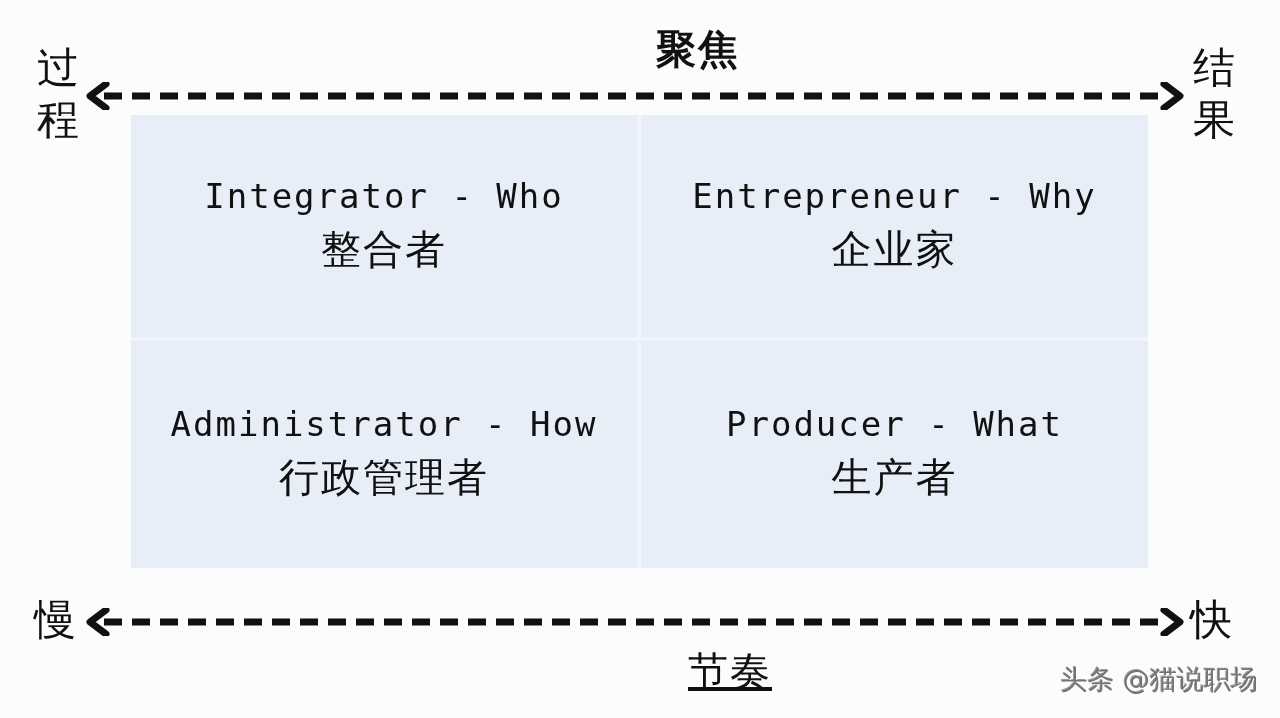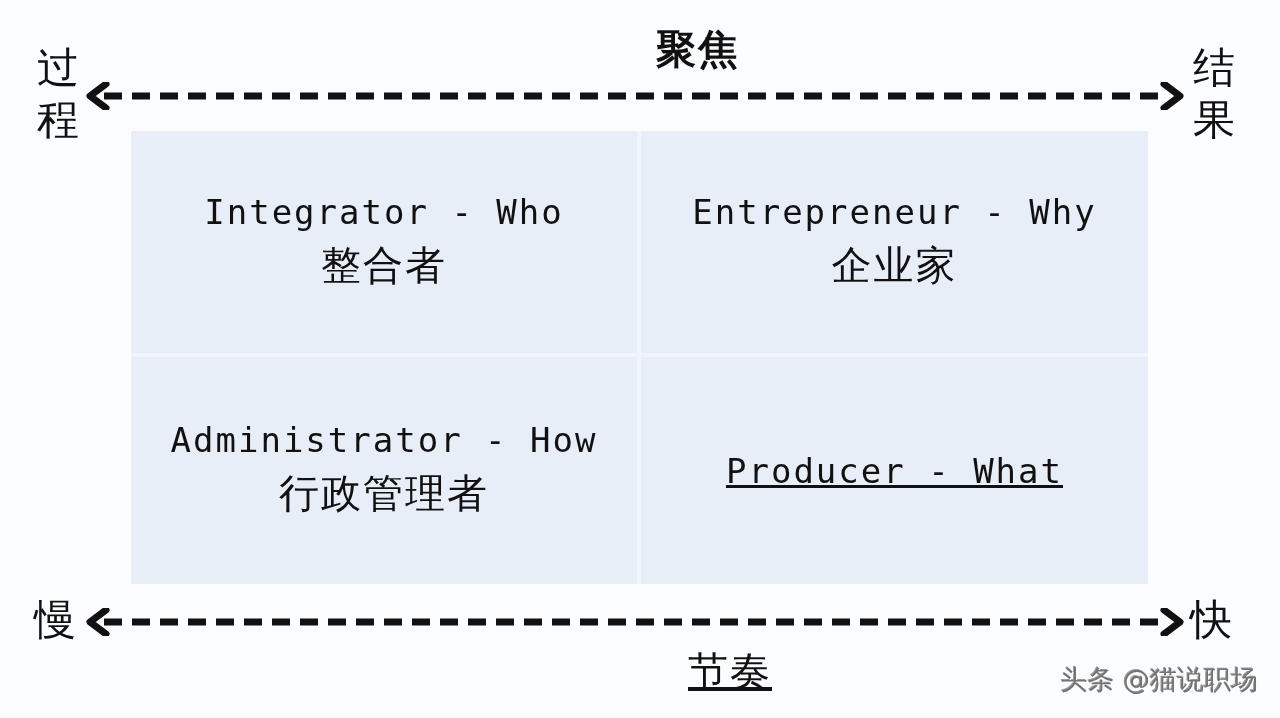--- a/index.html
+++ b/index.html
@@ -18,21 +18,21 @@
   .vert { width: 52px; text-align: center; }
   .vert span { display: block; }
   .axis-title {
     font-family: "DejaVu Sans", sans-serif;
     font-size: 40px; font-weight: bold; letter-spacing: 2px;
     text-align: right; width: 200px;
   }
   .axis-title.light { font-weight: normal; }
   .arrow svg { display: block; }
   .grid {
-    left: 131px; top: 131px; width: 1017px; height: 453px;
+    left: 131px; top: 115px; width: 1017px; height: 453px;
     background: #be185d;
   }
   .quad {
     position: absolute;
     display: flex; flex-direction: column; align-items: center; justify-content: center;
     background: #e8eef8;
   }
   .q-en {
     font-family: "DejaVu Sans Mono", monospace;
     font-size: 34px; letter-spacing: 2px; color: #111; white-space: pre;
@@ -79,22 +79,23 @@
     <div class="q-cn">整合者</div>
   </div>
   <div class="quad" style="left:510px; top:0; width:507px; height:222px;">
     <div class="q-en">Entrepreneur - Why</div>
     <div class="q-cn">企业家</div>
   </div>
   <div class="quad" style="left:0; top:226px; width:506px; height:227px;">
     <div class="q-en">Administrator - How</div>
     <div class="q-cn">行政管理者</div>
   </div>
-  <div class="quad" style="left:510px; top:226px; width:507px; height:227px;text-decoration:underline;">
+  <div class="quad" style="left:510px; top:226px; width:507px; height:227px;">
     <div class="q-en">Producer - What</div>
+    <div class="q-cn">生产者</div>
   </div>
   <div class="divider-v"></div>
   <div class="divider-h"></div>
 </div>
 
 <div class="abs cjk-label" style="left:34px; top:594px;">慢</div>
 
 <div class="abs cjk-label" style="left:1190px; top:594px;">快</div>
 
 <div class="abs arrow" style="left:86px; top:608px;">

